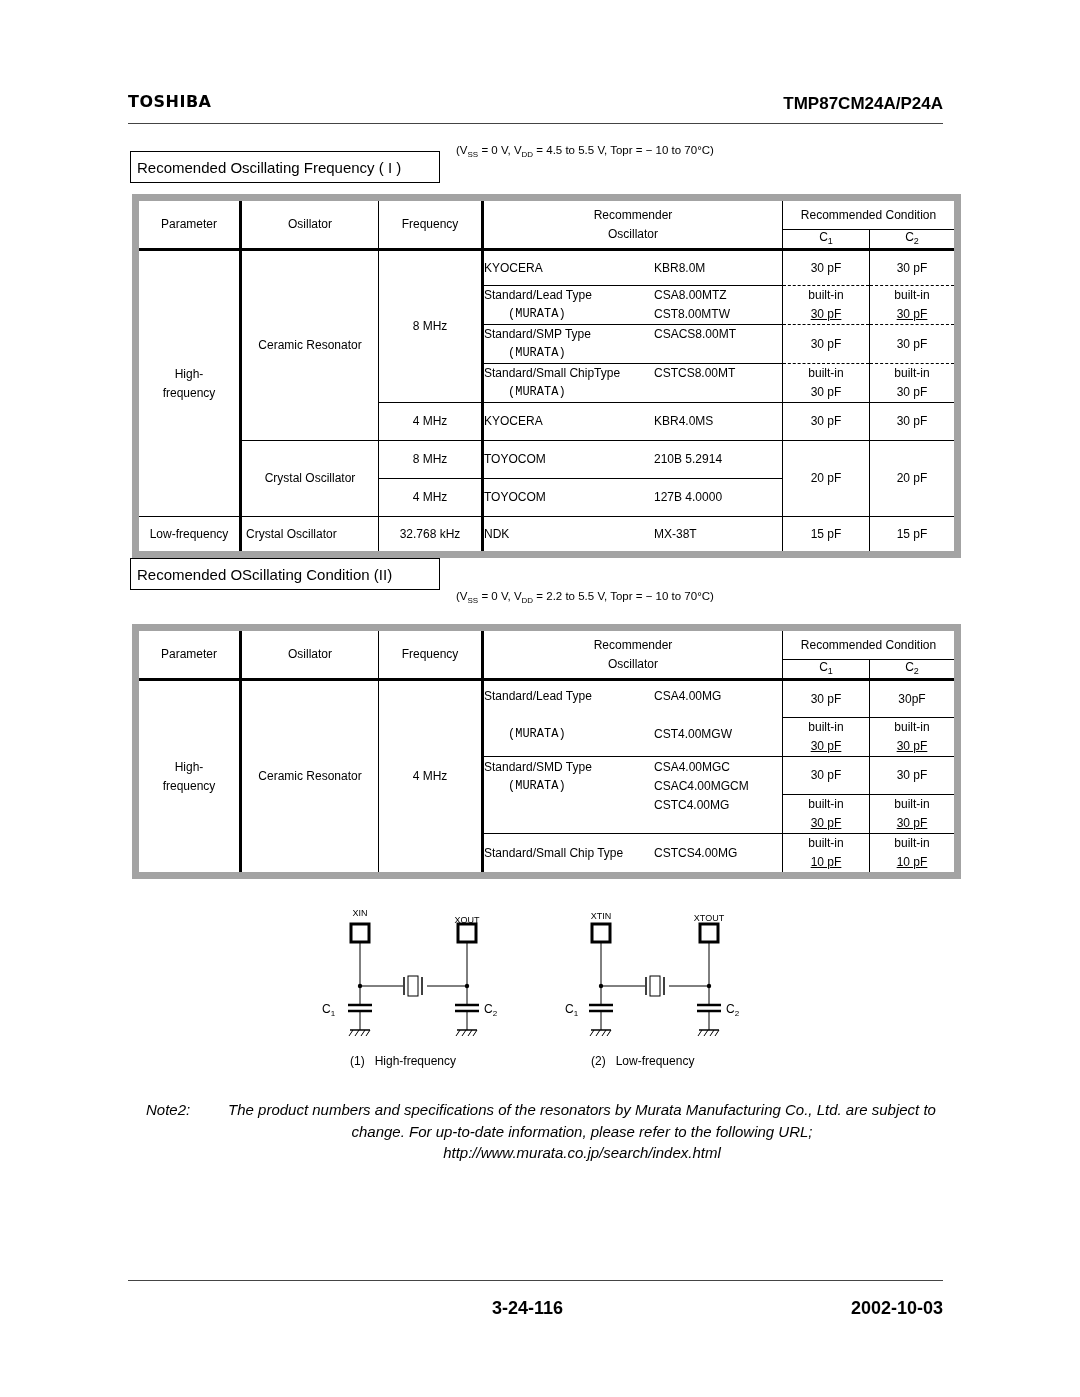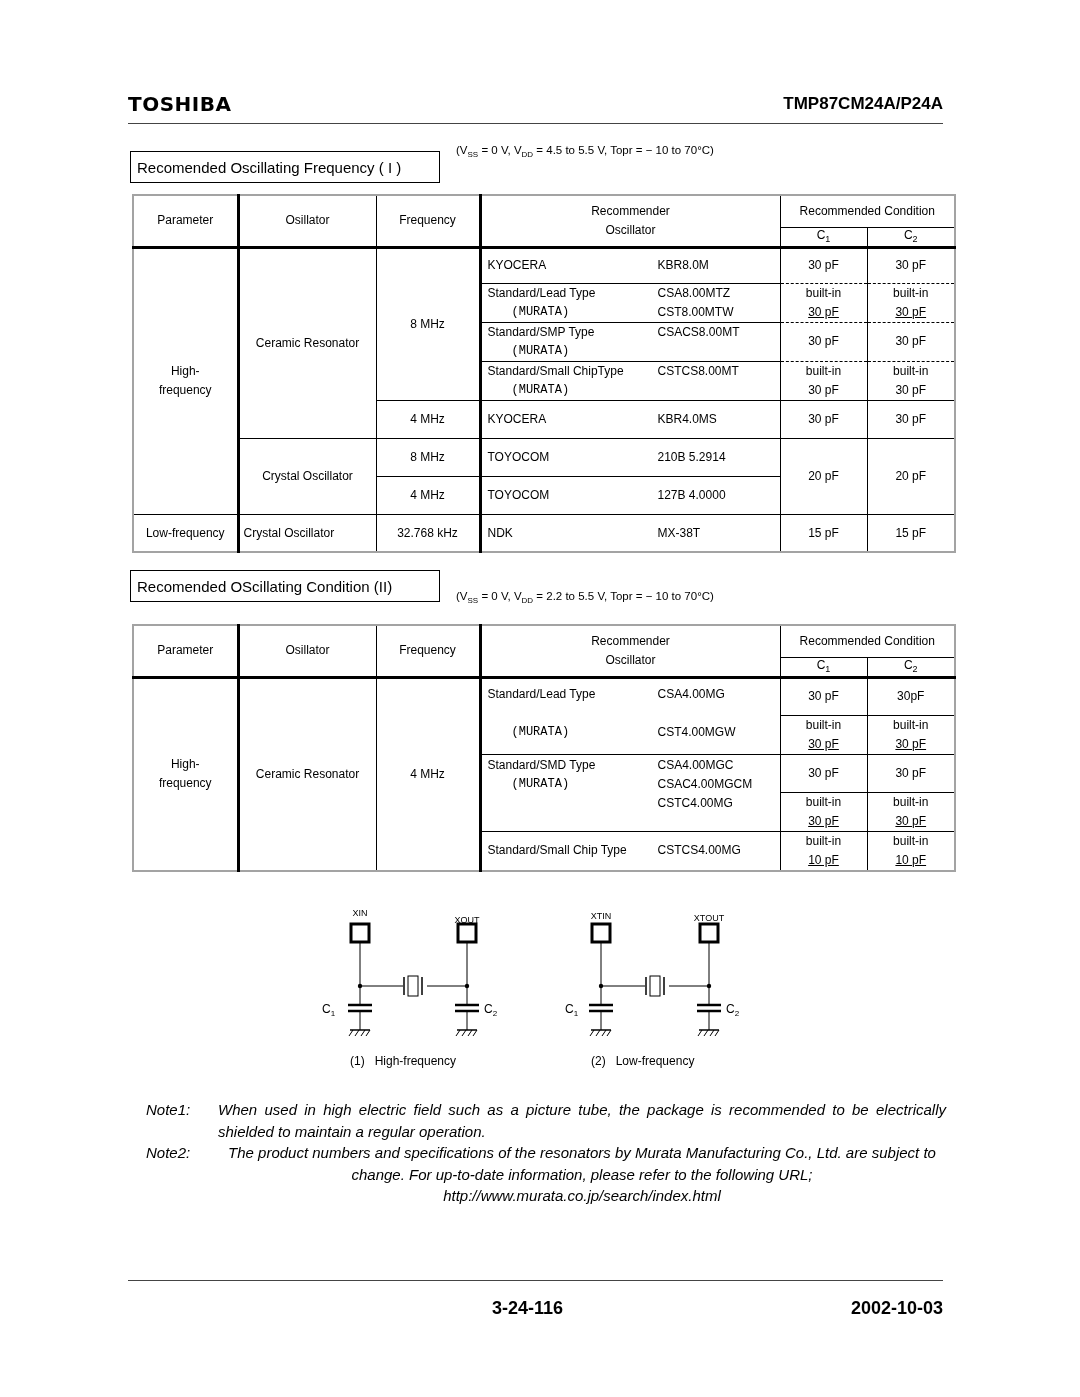--- a/index.html
+++ b/index.html
@@ -1,29 +1,29 @@
 <!DOCTYPE html>
 <html><head>
 <meta charset="utf-8">
 <style>
   html, body { margin: 0; padding: 0; background: #ffffff; }
   body { width: 1080px; height: 1397px; position: relative; font-family: "Liberation Sans", sans-serif; color: #000; overflow: hidden; }
   .abs { position: absolute; }
-  .logo { left: 128px; top: 92px; font-family: "DejaVu Sans", sans-serif; font-weight: bold; font-size: 20px; letter-spacing: 0.5px; }
+  .logo { left: 128px; top: 92px; font-family: "DejaVu Sans", sans-serif; font-weight: bold; font-size: 16px; letter-spacing: 0.5px; }
   .part { right: 137px; top: 94px; font-family: "Liberation Sans", sans-serif; font-weight: bold; font-size: 17px; }
   .rule { left: 128px; width: 815px; height: 0; border-top: 1.5px solid #444; }
   .sec-title { border: 1.5px solid #000; font-size: 15px; padding: 0 6px; height: 32px; line-height: 32px; box-sizing: border-box; white-space: nowrap; }
   .cond { font-size: 11.5px; white-space: nowrap; }
   .cond sub { font-size: 8px; }
 
-  table.spec { position: absolute; border-collapse: collapse; font-size: 12px; border: 2px solid #a3a3a3; table-layout: fixed; }
+  table.spec { position: absolute; border-collapse: collapse; font-size: 12px; border: 7px solid #a3a3a3; table-layout: fixed; }
   table.spec td { border: 1px solid #000; padding: 0; text-align: center; vertical-align: middle; line-height: 19px; }
   table.spec .thickR { border-right: 3px solid #000; }
   table.spec .thickB { border-bottom: 3px solid #000; }
-  table.spec td.left { text-align: left; padding-left: 6px; }
+  table.spec td.left { text-align: left; }
   .rec { display: flex; white-space: nowrap; }
   .rec .v { width: 170px; }
   .rec .p { }
   .ind { padding-left: 24px; font-family: Liberation Mono, monospace; }
   table.spec td.dashT { border-top: 1px dashed #000; }
   table.spec td.dashB { border-bottom: 1px dashed #000; }
   .ul { text-decoration: underline; }
   .notes { left: 146px; top: 1099px; width: 800px; font-style: italic; font-size: 15px; line-height: 21.5px; }
   .note { display: flex; }
   .note .lbl { width: 72px; flex: none; }
@@ -167,21 +167,21 @@
             <span class="v">NDK</span>
             <span class="p">MX-38T</span>
           </div>
         </td>
     <td>15 pF</td>
     <td>15 pF</td>
   </tr>
 </tbody>
   </table>
 
-<div class="abs sec-title" style="left:130px; top:570px; width:310px;">Recomended OScillating Condition (II)</div>
+<div class="abs sec-title" style="left:130px; top:558px; width:310px;">Recomended OScillating Condition (II)</div>
 <div class="abs cond" style="left:456px; top:590px;">(V<sub>SS</sub> <span>= 0 V,</span> V<sub>DD</sub> <span>= 2.2 to 5.5 V,</span> <span>Topr = − 10 to 70°C)</span></div>
 
 <table class="spec" style="left:132px; top:624px; width:822px;">
   <colgroup>
       <col style="width:105px">
       <col style="width:138px">
       <col style="width:104px">
       <col style="width:300px">
       <col style="width:87px">
       <col style="width:88px">
@@ -351,24 +351,20 @@
         <line x1="128" y1="125" x2="124" y2="131" stroke="#000"></line>
     </g>
     <text x="-26" y="108" font-size="12" font-family="Liberation Sans, sans-serif"><tspan>C</tspan><tspan font-size="8" dy="3">1</tspan></text>
     <text x="135" y="108" font-size="12" font-family="Liberation Sans, sans-serif"><tspan>C</tspan><tspan font-size="8" dy="3">2</tspan></text>
     <text x="0" y="160" font-size="12" font-family="Liberation Sans, sans-serif" xml:space="preserve">(2)   Low-frequency</text>
   </g>
 </svg>
 
 <div class="abs notes">
   <div class="note">
-    <span class="lbl">Note1:</span>
-    <span class="txt">When used in high electric field such as a picture tube, the package is recommended to be electrically shielded to maintain a regular operation.</span>
-  </div>
-  <div class="note">
     <span class="lbl">Note2:</span>
     <span class="txt" style="text-align:center">The product numbers and specifications of the resonators by Murata Manufacturing Co., Ltd. are subject to change.  For up-to-date information, please refer to the following URL; http://www.murata.co.jp/search/index.html</span>
   </div>
 </div>
 
 <div class="abs rule" style="top:1280px"></div>
 <div class="abs footer" style="left:492px;">3-24-116</div>
 <div class="abs footer" style="right:137px;">2002-10-03</div>
 
 </body></html>

